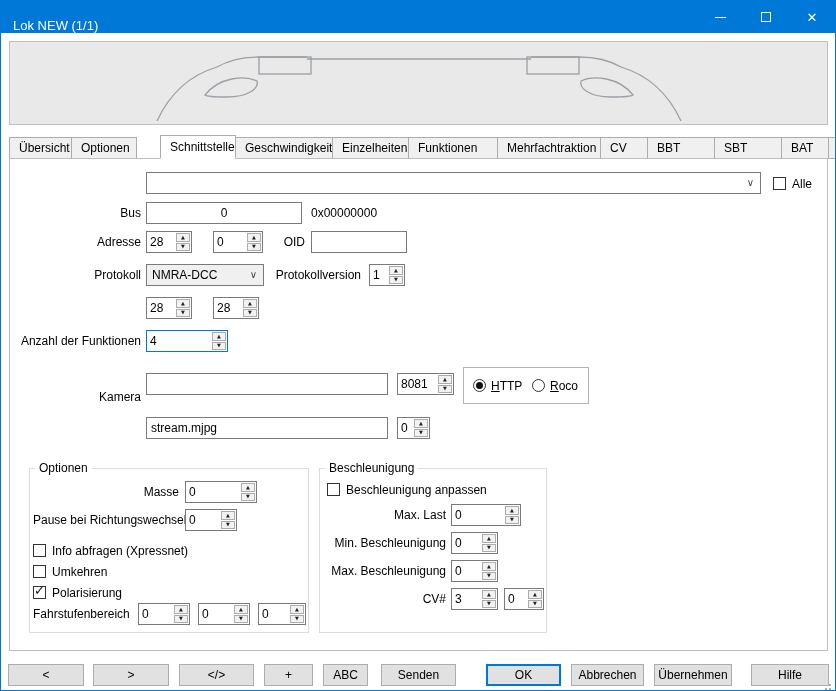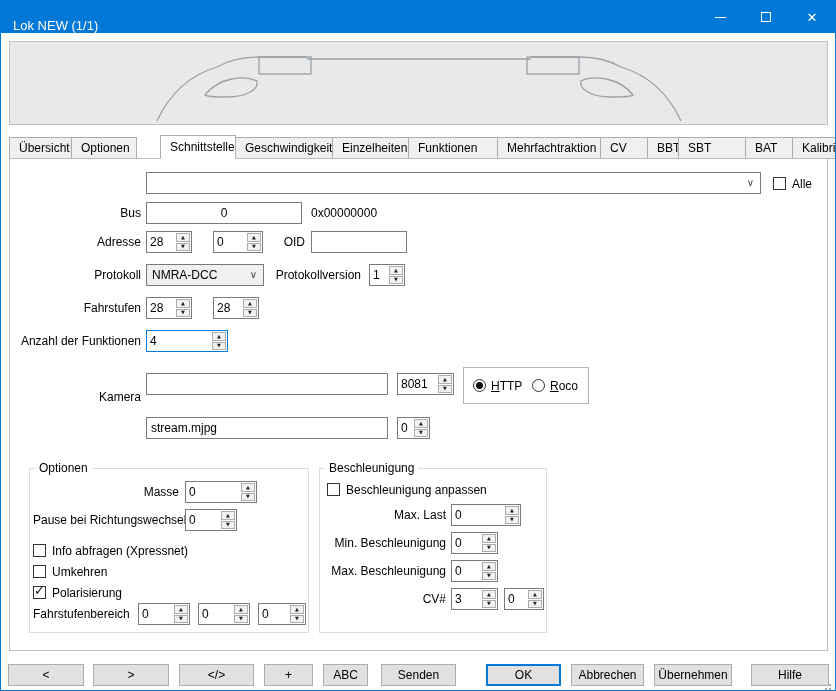--- a/index.html
+++ b/index.html
@@ -90,21 +90,21 @@
 
   <div class="tabs">
     <div class="tab" style="width:63px">Übersicht</div>
     <div class="tab" style="width:66px">Optionen</div>
     <div class="tab active" style="width:76px">Schnittstelle</div>
     <div class="tab" style="width:98px">Geschwindigkeit</div>
     <div class="tab" style="width:77px">Einzelheiten</div>
     <div class="tab" style="width:90px">Funktionen</div>
     <div class="tab" style="width:104px">Mehrfachtraktion</div>
     <div class="tab" style="width:48px">CV</div>
-    <div class="tab" style="width:32px">BBT</div>
+    <div class="tab" style="width:68px">BBT</div>
     <div class="tab" style="width:68px">SBT</div>
     <div class="tab" style="width:48px">BAT</div>
     <div class="tab" style="width:92px">Kalibrieren</div>
   </div>
 
   <div class="content"></div>
 
   <div class="combo" style="left:145px;top:171px;width:615px">
     <span></span>
     <span class="chev">∨</span>
@@ -143,21 +143,20 @@
   </div>
   <span class="lbl r" style="left:260px;top:263px;width:100px">Protokollversion</span>
   <div class="spin" style="left:368px;top:263px;width:36px">
       <input value="1" style="">
       <span class="sbtns">
         <button class="sb">▲</button>
         <button class="sb">▼</button>
       </span>
     </div>
 
-  <span class="lbl r" style="left:10px;top:296px;width:130px">Fahrstufen</span>
   <div class="spin" style="left:145px;top:296px;width:46px">
       <input value="28" style="">
       <span class="sbtns">
         <button class="sb">▲</button>
         <button class="sb">▼</button>
       </span>
     </div>
   <div class="spin" style="left:212px;top:296px;width:46px">
       <input value="28" style="">
       <span class="sbtns">

